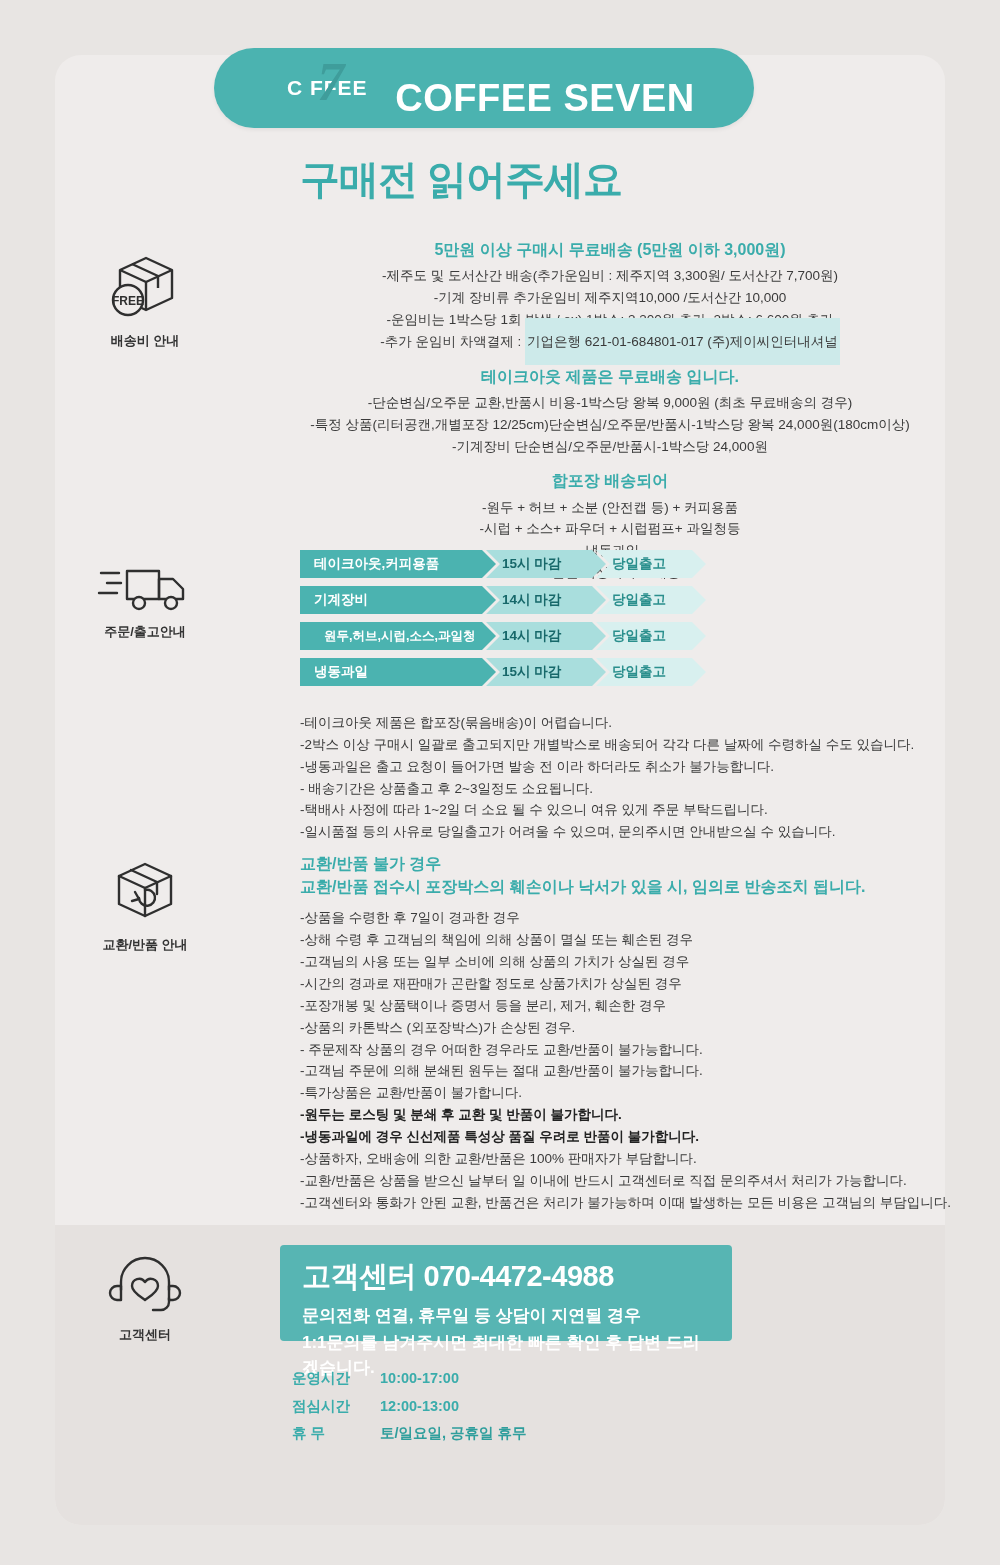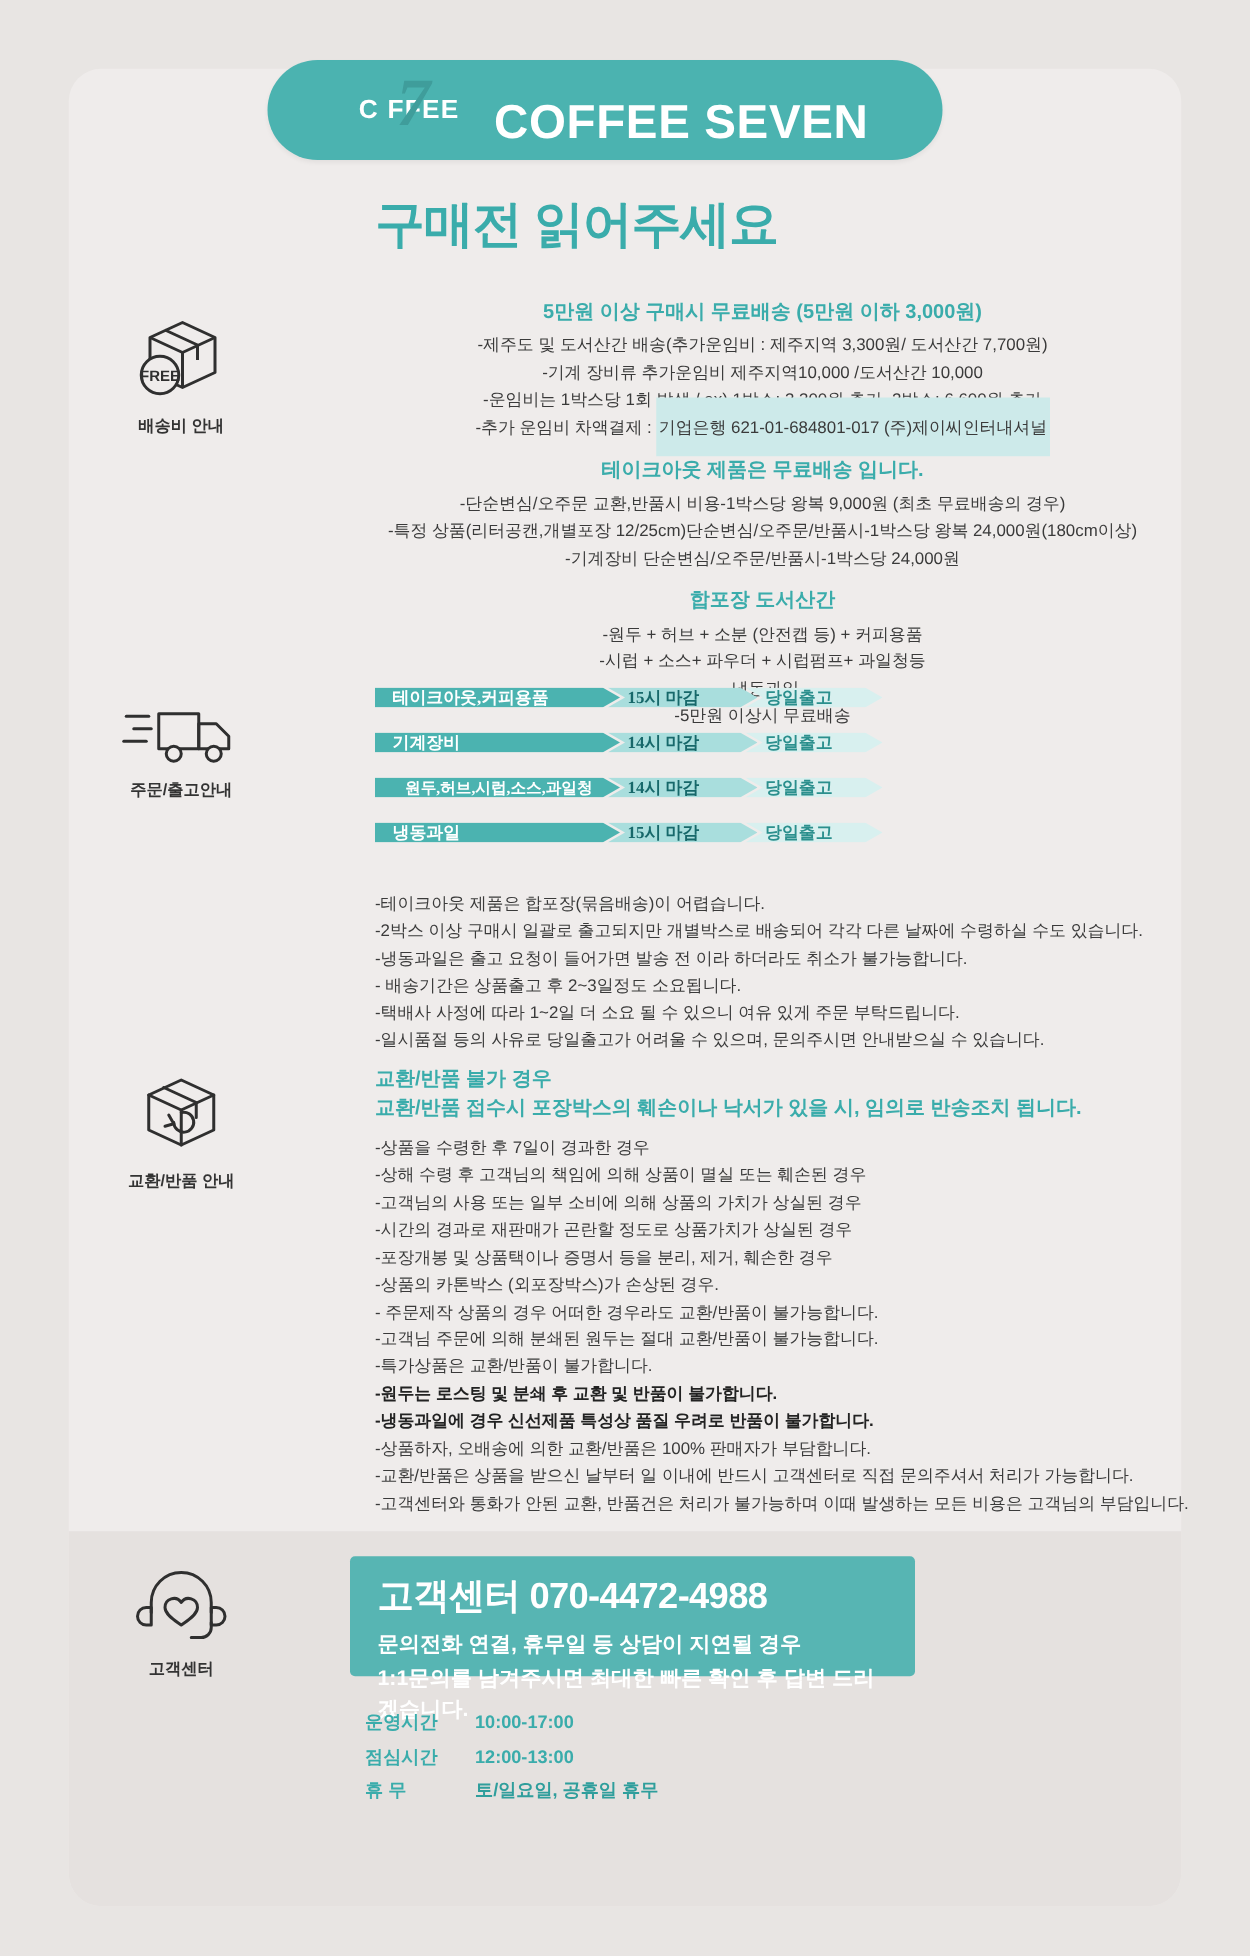--- a/index.html
+++ b/index.html
@@ -132,27 +132,26 @@
     width: 350px;
   }
   .sched-row {
     position: relative;
     height: 28px;
     margin-bottom: 8px;
   }
   .chev {
     position: absolute;
     top: 0;
-    height: 16px;
+    height: 28px;
     display: flex;
     align-items: center;
     font-size: 13.5px;
     font-weight: bold;
     box-sizing: border-box;
-    font-family: Liberation Serif, serif;
   }
   .chev-a {
     left: 0;
     width: 196px;
     background: #4bb3b0;
     color: #fff;
     padding-left: 14px;
     clip-path: polygon(0 0, 182px 0, 196px 50%, 182px 100%, 0 100%);
   }
   .chev-b {
@@ -250,21 +249,21 @@
   </div>
 
   <div style="height:12px"></div>
   <div class="sec-head">테이크아웃 제품은 무료배송 입니다.</div>
   <div style="height:4px"></div>
   <div class="line">-단순변심/오주문 교환,반품시 비용-1박스당 왕복 9,000원 (최초 무료배송의 경우)</div>
   <div class="line">-특정 상품(리터공캔,개별포장 12/25cm)단순변심/오주문/반품시-1박스당 왕복 24,000원(180cm이상)</div>
   <div class="line">-기계장비 단순변심/오주문/반품시-1박스당 24,000원</div>
 
   <div style="height:12px"></div>
-  <div class="sec-head">합포장 도서산간</div>
+  <div class="sec-head">합포장 배송되어</div>
   <div style="height:4px"></div>
   <div class="line">-원두 + 허브 + 소분 (안전캡 등) + 커피용품</div>
   <div class="line">-시럽 + 소스+ 파우더 + 시럽펌프+ 과일청등</div>
   <div class="line">-냉동과일</div>
   <div class="line">-5만원 이상시 무료배송</div>
 </div>
 
 <div class="gutter" style="left:70px; top:555px;">
   <svg class="icon-svg" width="96" height="62" viewBox="0 0 96 62">
     <g fill="none" stroke="#2f2f2f" stroke-width="2.4" stroke-linecap="round" stroke-linejoin="round">

